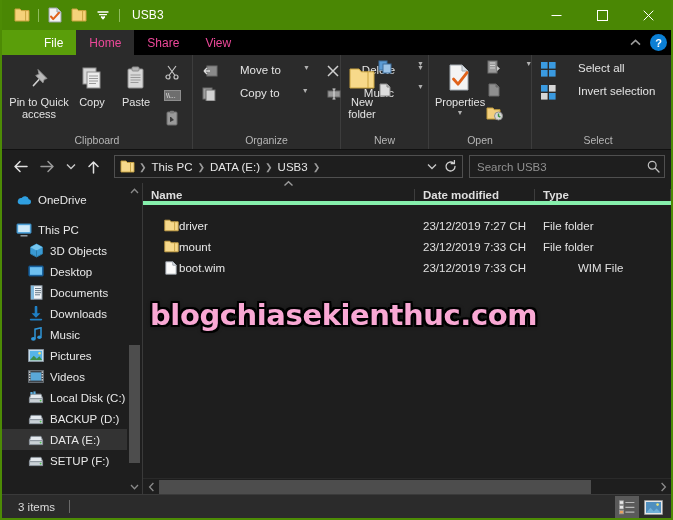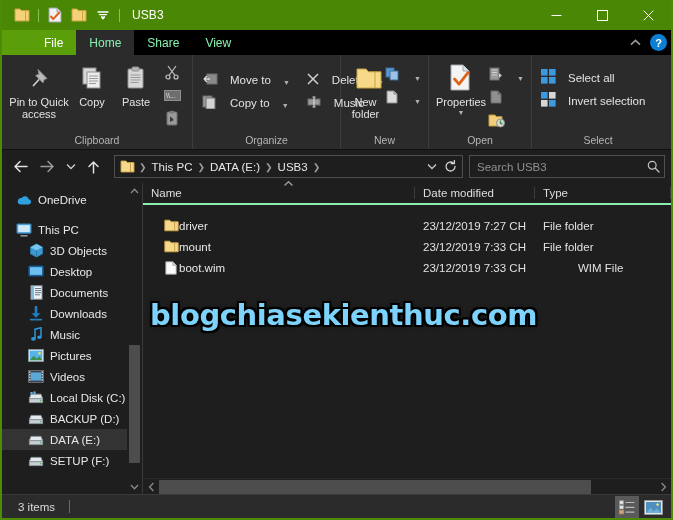--- a/index.html
+++ b/index.html
@@ -43,21 +43,21 @@
   }
   .wc svg { display: block; }
 
   
   #tabstrip {
     height: 25px; background: #000;
     display: flex; align-items: stretch; flex: none; position: relative;
   }
   .tab {
     display: flex; align-items: center; justify-content: center;
-    font-size: 12px; color: #86efac; padding: 0 13px; white-space: nowrap;
+    font-size: 12px; color: #ec4899; padding: 0 13px; white-space: nowrap;
   }
   .tab.file { background: #5a9e0a; color: #fff; min-width: 53px; padding-left: 42px; }
   .tab.active { background: #2b2b2b; }
   .tabstrip-right {
     position: absolute; right: 4px; top: 0; height: 25px;
     display: flex; align-items: center; gap: 5px;
   }
   .help-btn {
     width: 17px; height: 17px; border-radius: 50%;
     background: #0b7fd4; color: #fff; font-size: 11px; font-weight: bold;
@@ -84,21 +84,21 @@
     display: flex; flex-direction: column; align-items: center;
     width: 56px; padding-top: 3px;
   }
   .bigbtn .ico { height: 32px; display: flex; align-items: center; justify-content: center; }
   .bigbtn .lbl {
     font-size: 11px; color: #e3e3e3; text-align: center;
     line-height: 12px; margin-top: 2px;
   }
   .smallcol { display: flex; flex-direction: column; gap: 1px; padding-top: 2px; }
   .smallbtn {
-    display: flex; align-items: flex-end; gap: 12px;
+    display: flex; align-items: flex-start; gap: 22px;
     height: 22px; padding: 0 3px; font-size: 11.5px; color: #e3e3e3;
     white-space: nowrap;
   }
   .iconbtn {
     width: 24px; height: 22px;
     display: flex; align-items: center; justify-content: center;
   }
   .caret { font-size: 7px; color: #b0b0b0; line-height: 1; }
 
   
@@ -161,22 +161,22 @@
   }
   #sb-thumb {
     position: absolute; left: 2px; right: 2px;
     top: 162px; height: 118px; background: #4d4d4d;
   }
   #sidebar-divider { width: 1px; background: #3a3a3a; flex: none; }
 
   
   #filepane { flex: 1; display: flex; flex-direction: column; min-width: 0; position: relative; }
   #colheader {
-    height: 22px; display: flex; align-items: center; flex: none;
-    border-bottom: 2px solid #86efac; position: relative;
+    height: 22px; display: flex; align-items: flex-end; flex: none;
+    border-bottom: 4px solid #86efac; position: relative; font-weight: bold;
   }
   .colh {
     display: flex; align-items: center; font-size: 11.5px; color: #dedede;
     padding-left: 8px; border-right: 1px solid #3d3d3d; position: relative;
   }
   #sortmark {
     position: absolute; left: 140px; top: -4px;
     font-size: 9px; color: #9a9a9a;
   }
   #filelist { flex: 1; position: relative; overflow: hidden; }
@@ -196,21 +196,21 @@
   .hs-arrow {
     width: 16px; height: 16px; display: flex; align-items: center;
     justify-content: center; color: #8a8a8a; flex: none;
   }
   #hs-track { flex: 1; height: 16px; position: relative; }
   #hs-thumb { position: absolute; left: 0; top: 1px; bottom: 1px; width: 432px; background: #4d4d4d; }
 
   
   #watermark {
     position: absolute; left: 148px; top: 298px;
-    font-size: 29px; font-weight: bold; color: #7dd3fc;
+    font-size: 29px; font-weight: bold; color: #f9a8d4;
     letter-spacing: -.4px; z-index: 40; white-space: nowrap;
     font-family: "DejaVu Sans", sans-serif;
     text-shadow:
       -2px -2px 0 #000, 2px -2px 0 #000, -2px 2px 0 #000, 2px 2px 0 #000,
       0 -2px 0 #000, 0 2px 0 #000, -2px 0 0 #000, 2px 0 0 #000,
       0 0 5px #000;
   }
 
   
   #statusbar {

